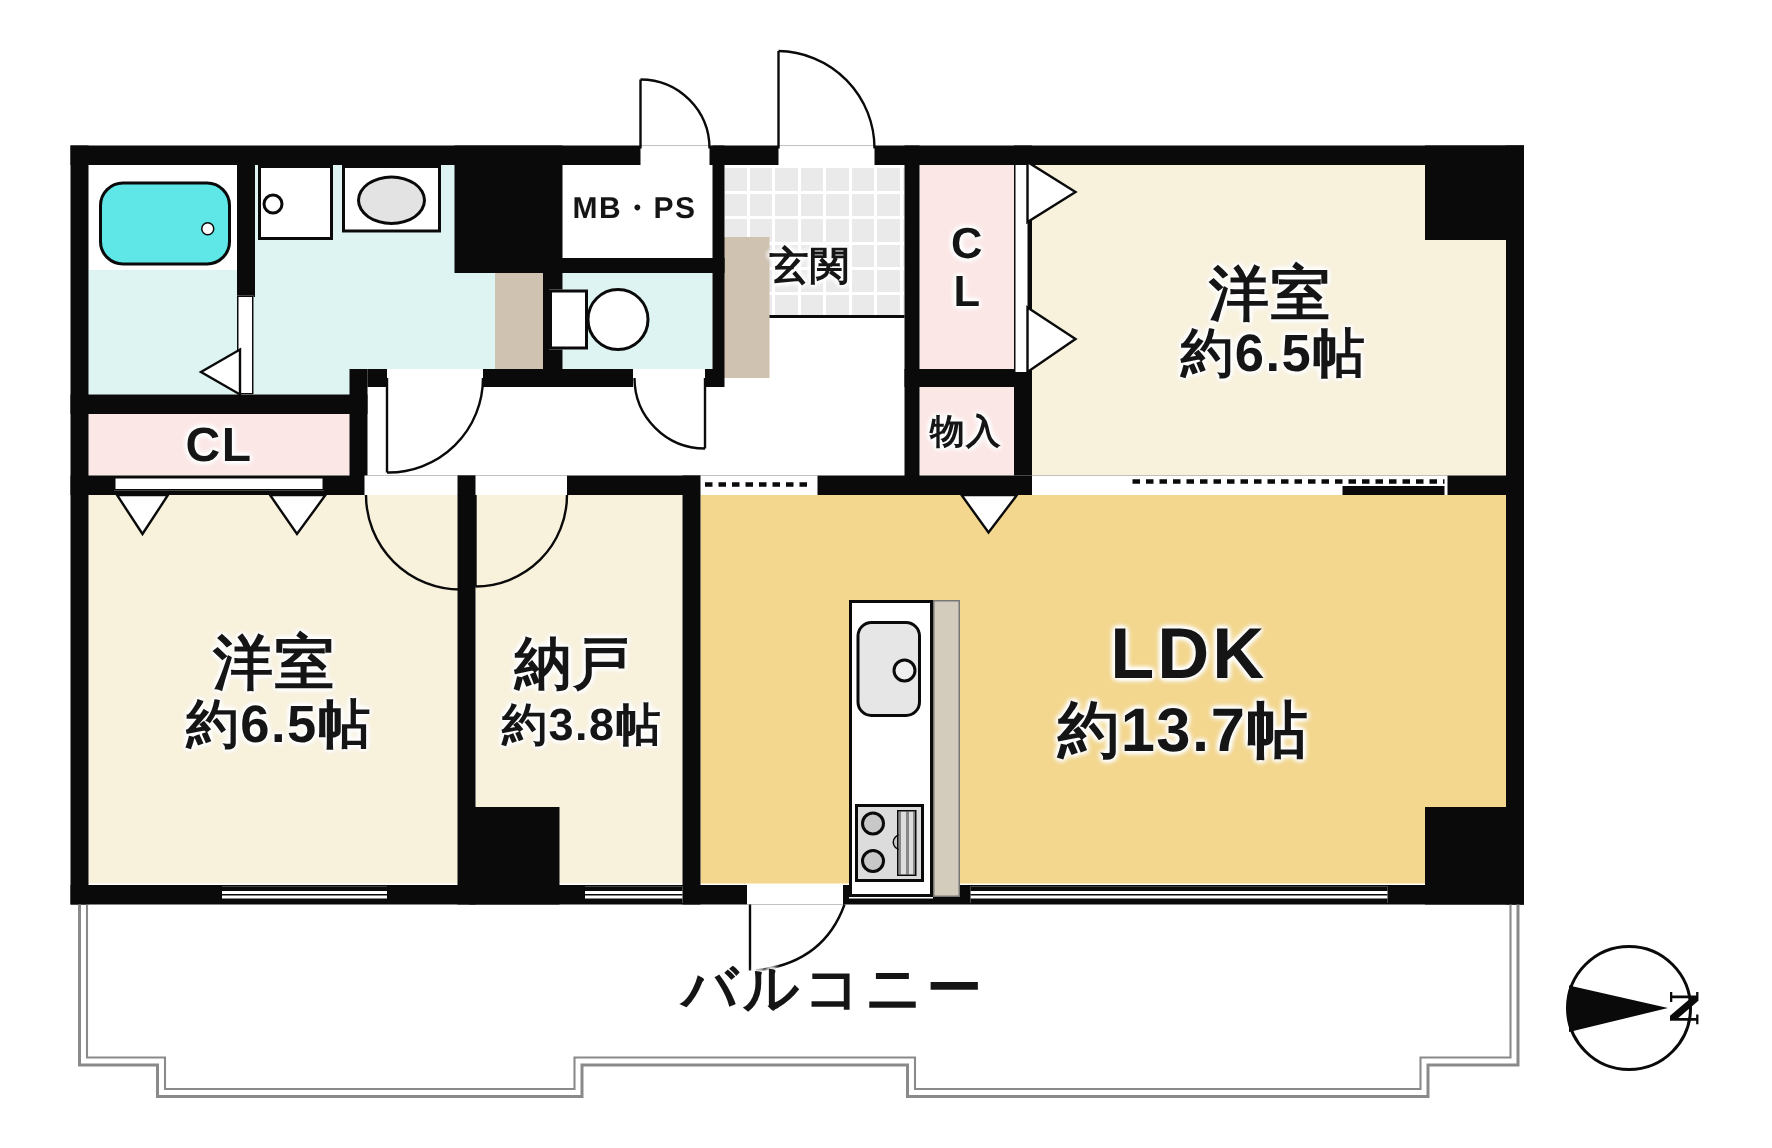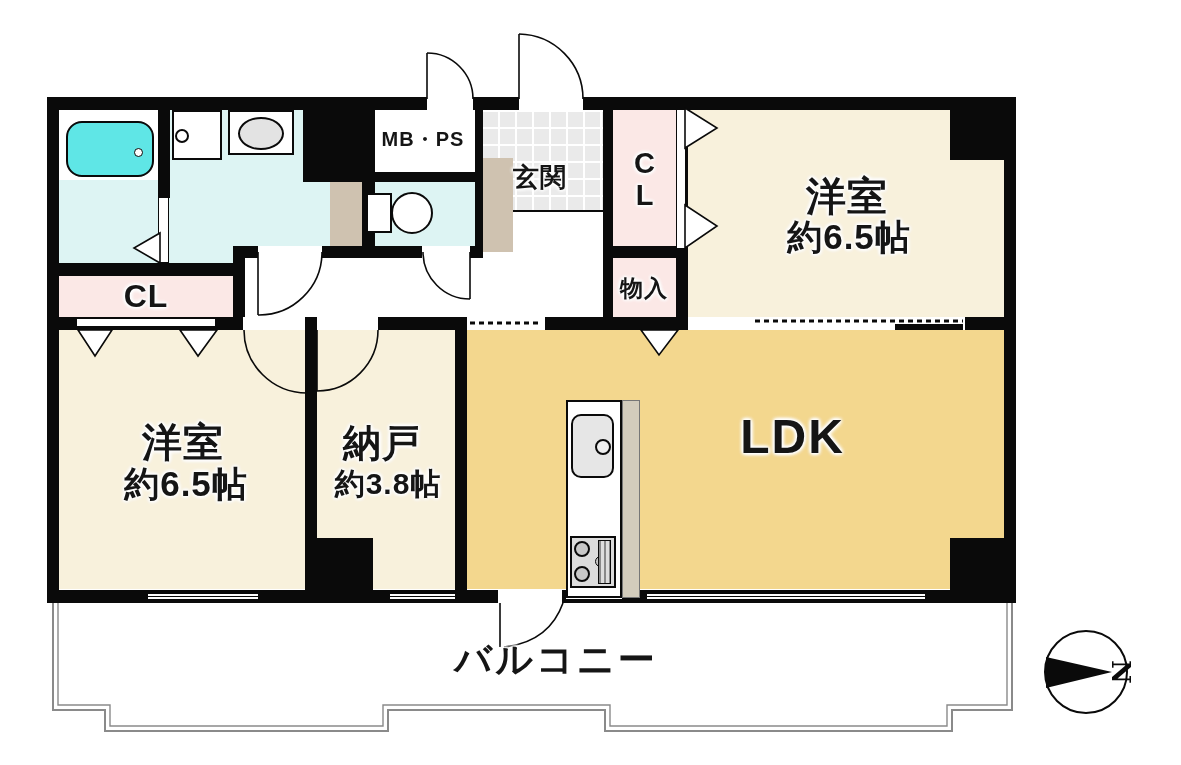--- a/index.html
+++ b/index.html
@@ -165,15 +165,16 @@
   <div class="lbl vert" style="left:644px;top:179px;font-size:29px;">CL</div>
   <div class="lbl" style="left:644px;top:288px;font-size:23px;">物入</div>
   <div class="lbl" style="left:847px;top:196px;font-size:40px;">洋室</div>
   <div class="lbl" style="left:849px;top:236px;font-size:35px;">約6.5帖</div>
   <div class="lbl" style="left:146px;top:296px;font-size:32px;">CL</div>
   <div class="lbl" style="left:183px;top:442px;font-size:40px;">洋室</div>
   <div class="lbl" style="left:186px;top:483px;font-size:35px;">約6.5帖</div>
   <div class="lbl" style="left:382px;top:443px;font-size:38px;">納戸</div>
   <div class="lbl" style="left:388px;top:484px;font-size:30px;">約3.8帖</div>
   <div class="lbl" style="left:786px;top:437px;font-size:48px;letter-spacing:2px;padding-left:13px;">LDK</div>
+  <div class="lbl" style="left:789px;top:487px;font-size:41px;">約13.7帖</div>
   <div class="lbl" style="left:556px;top:659px;font-size:37px;letter-spacing:3px;">バルコニー</div>
 
 </div>
 
 </body></html>

